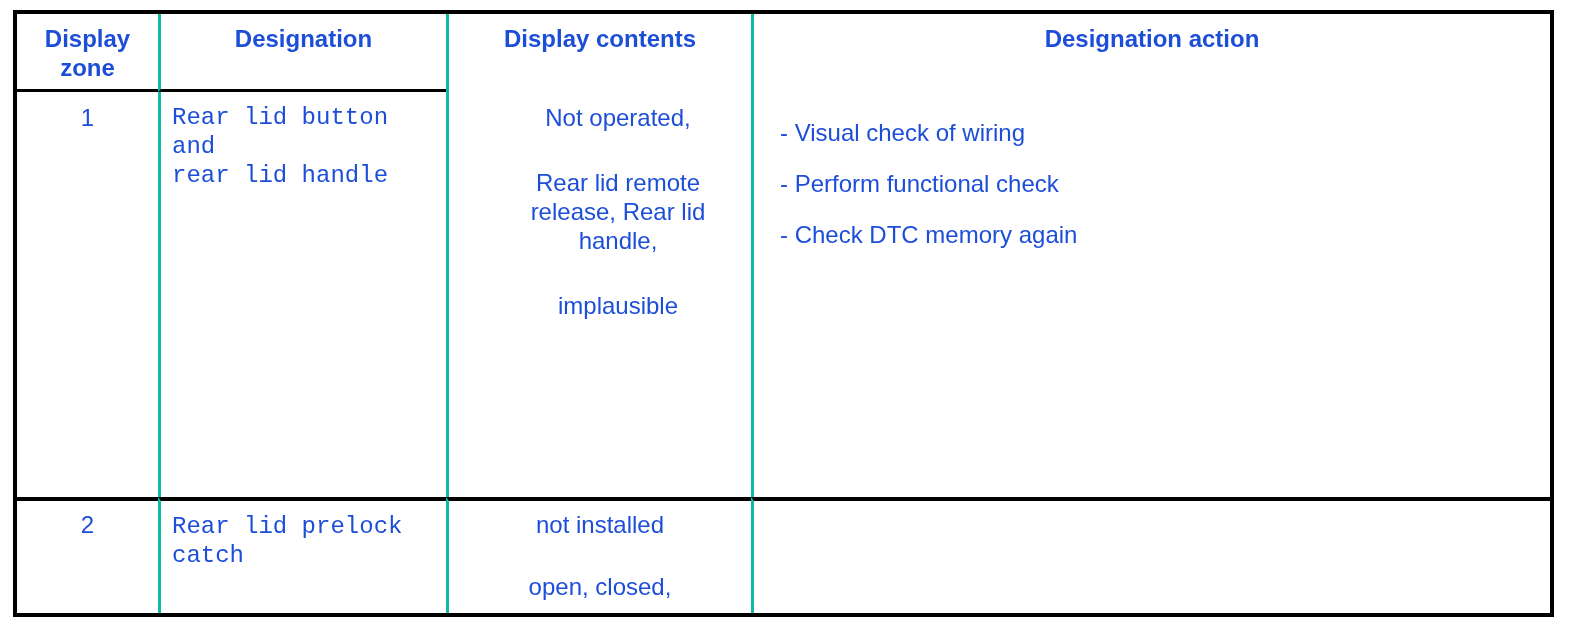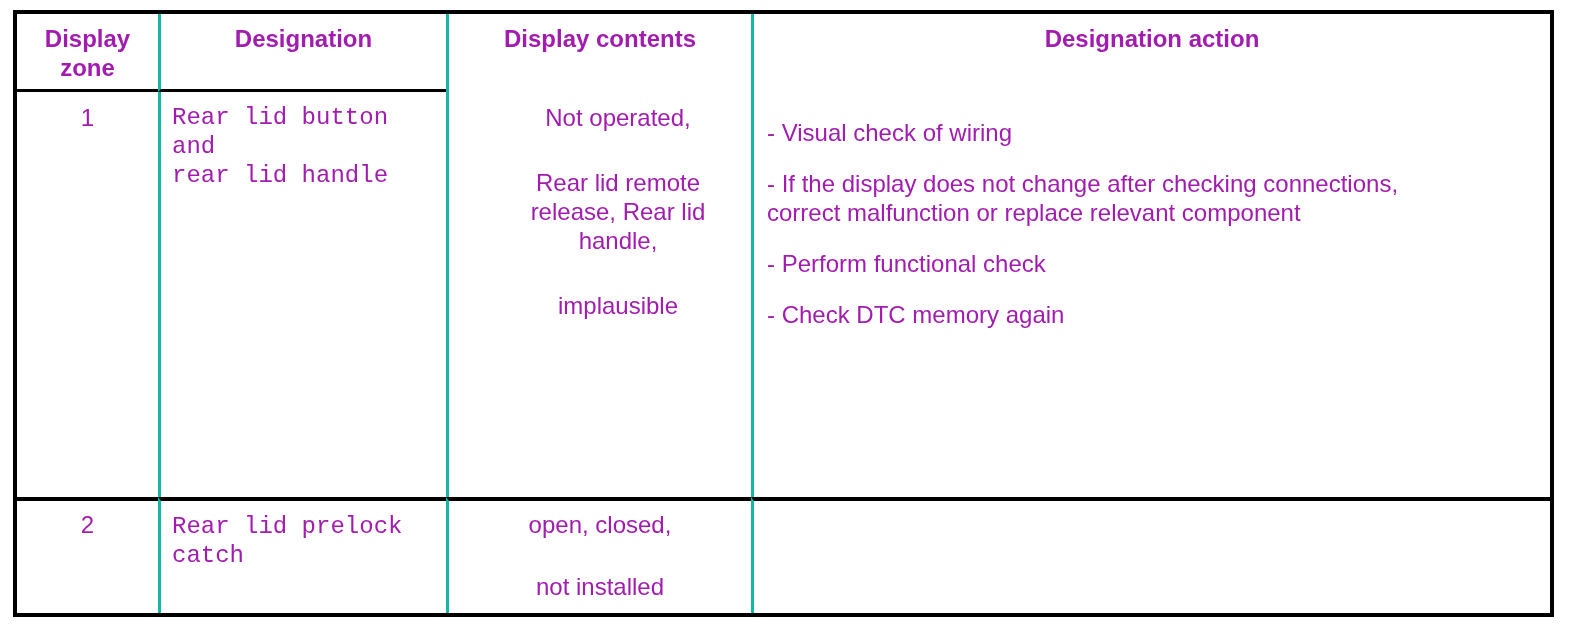--- a/index.html
+++ b/index.html
@@ -3,21 +3,21 @@
 <meta charset="utf-8">
 <style>
   * { box-sizing: border-box; }
   html, body { margin: 0; padding: 0; }
   .page {
     position: relative;
     width: 1584px;
     height: 628px;
     background: #ffffff;
     font-family: "Liberation Sans", "DejaVu Sans", sans-serif;
-    color: #a21caf;
+    color: #1d4ed8;
   }
   .table {
     position: absolute;
     left: 13px;
     top: 10px;
     width: 1541px;
     height: 607px;
     background: #ffffff;
     border: 4px solid #000000;
     display: grid;
@@ -45,21 +45,21 @@
   .desig {
     padding: 11px 8px 0 11px;
     white-space: pre-line;
     font-family: Liberation Mono, monospace;
   }
   .contents {
     text-align: center;
     padding-top: 11px;
   }
   .actions {
-    padding: 26px 20px 0 13px;
+    padding: 26px 20px 0 26px;
   }
   .r2 { padding-top: 9px; }
   .contents > div, .actions > div { white-space: pre-line; }
   .cpara  { margin: 0 0 36px 0; padding-left: 36px; }  
   .cpara2 { margin: 0 0 33px 0; }  
   .apara  { margin: 0 0 22px 0; }  
 </style>
 </head>
 <body>
 
@@ -76,29 +76,27 @@
 rear lid handle</div>
     <div class="cell contents bl">
         <div class="cpara">Not operated,</div>
         <div class="cpara">Rear lid remote
 release, Rear lid
 handle,</div>
         <div class="cpara">implausible</div>
       </div>
     <div class="cell actions bl">
         <div class="apara">- Visual check of wiring</div>
-        <div class="apara">- If the display does not change after checking connections,
-correct malfunction or replace relevant component</div>
         <div class="apara">- Perform functional check</div>
         <div class="apara">- Check DTC memory again</div>
       </div>
 
     <div class="cell zone rt r2">2</div>
     <div class="cell desig bl rt">Rear lid prelock
 catch</div>
     <div class="cell contents bl rt r2">
+        <div class="cpara2">not installed</div>
         <div class="cpara2">open, closed,</div>
-        <div class="cpara2">not installed</div>
       </div>
     <div class="cell actions bl rt"></div>
 
   </div>
 </div>
 
 </body></html>

